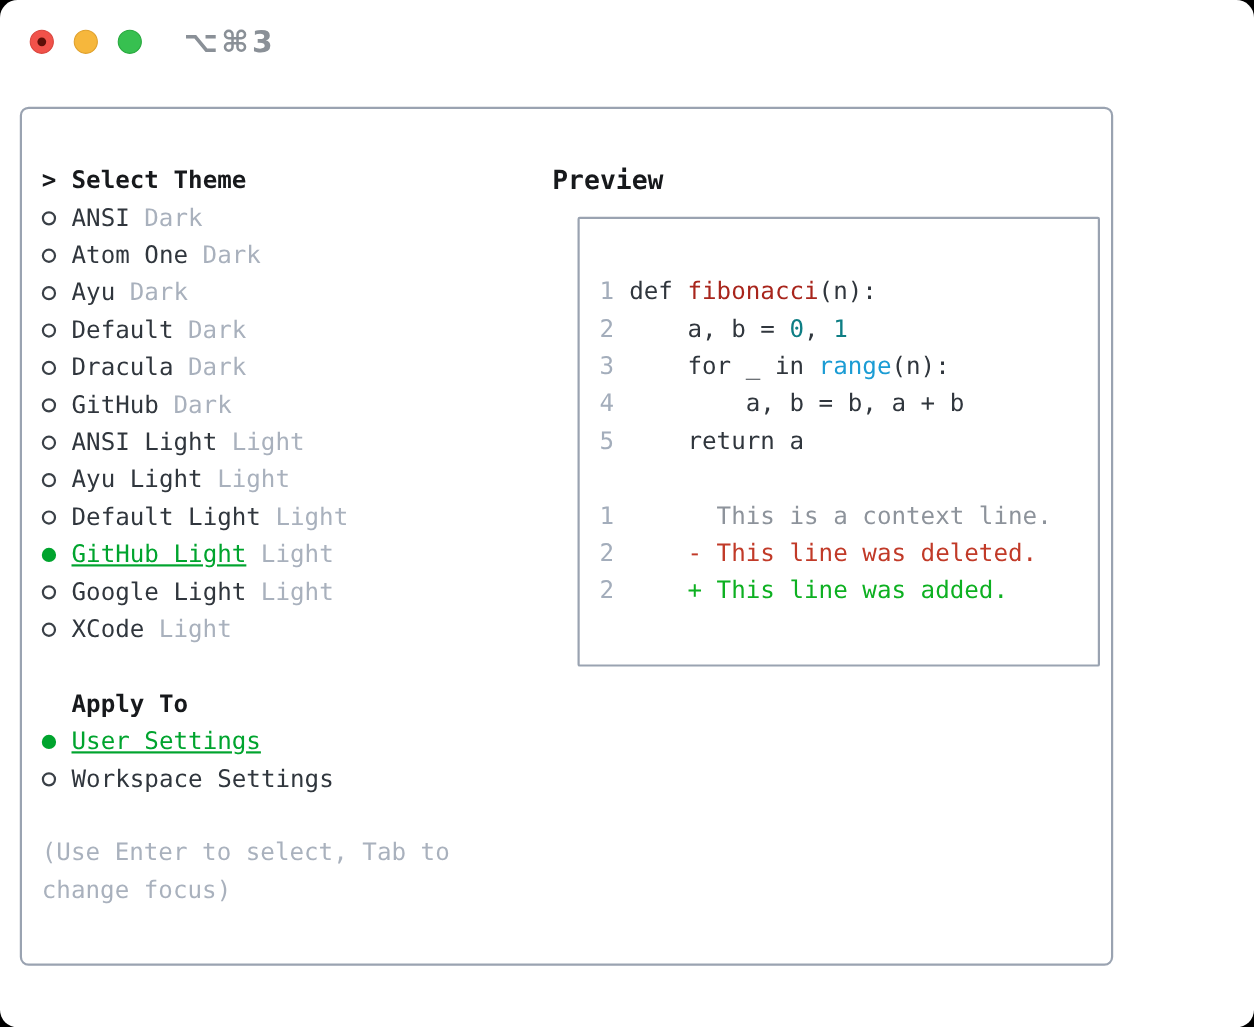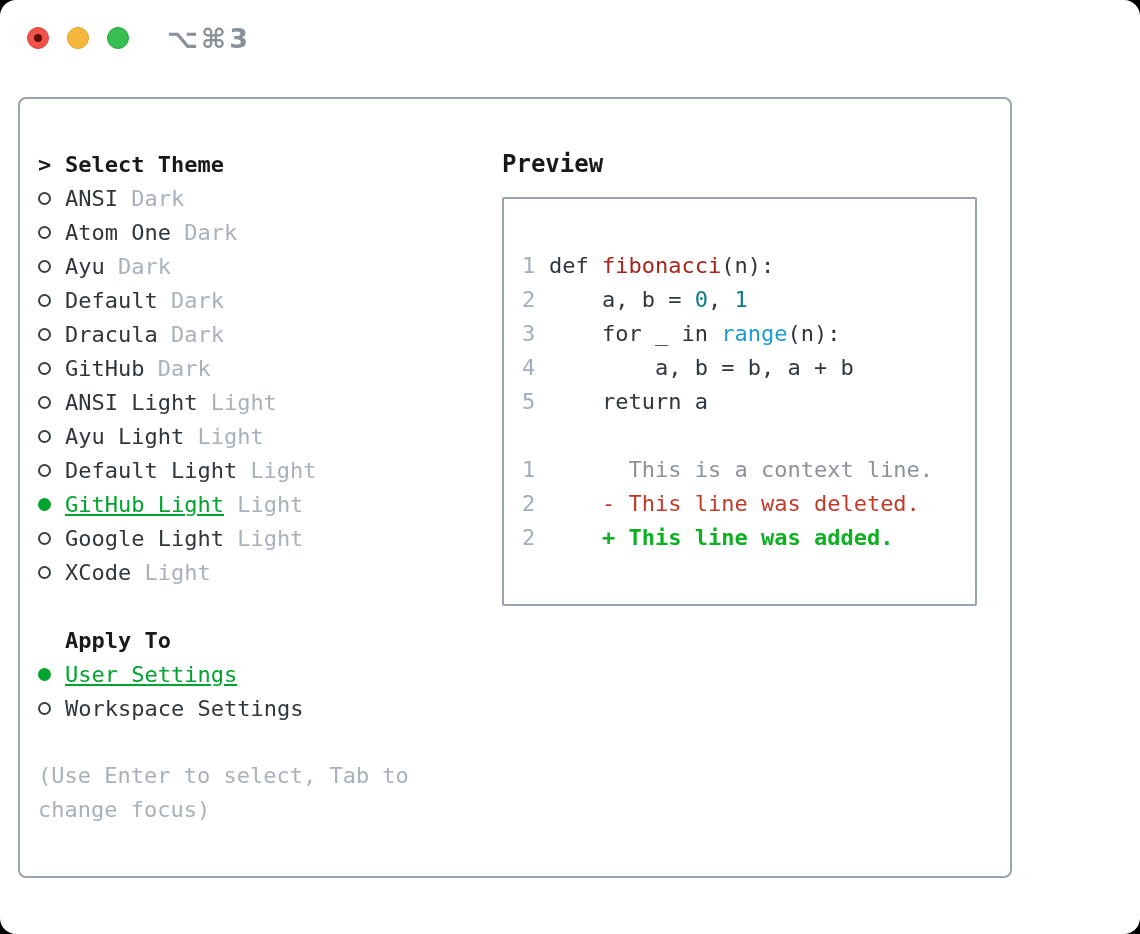--- a/index.html
+++ b/index.html
@@ -47,33 +47,33 @@
   .radio.sel{background:var(--green);border-color:var(--green);}
   .tname{color:var(--text);}
   .row.sel .tname{color:var(--green);text-decoration:underline;}
   .tvariant{color:var(--muted);margin-left:0.6em;}
   .hint{color:var(--muted);height:34px;line-height:34px;font-size:22px;white-space:pre;}
   .hintwrap{margin-top:34px;}
   .applywrap{margin-top:34px;}
   
   .prevheader{height:34px;line-height:34px;font-size:24px;font-weight:700;color:var(--heading);}
   .pbox{
-    margin-top:16px;margin-left:0;width:475px;height:409px;box-sizing:border-box;
+    margin-top:16px;margin-left:23px;width:475px;height:409px;box-sizing:border-box;
     border:2px solid var(--border);border-radius:2px;
     padding:50px 0 0 18px;overflow:hidden;
   }
   .cline{height:34px;line-height:34px;font-size:22px;white-space:pre;}
   .ln{display:inline-block;width:27px;color:var(--linenum);}
   .tk-code{color:var(--text);}
   .tk-func{color:var(--func);}
   .tk-number{color:var(--numlit);}
   .tk-builtin{color:var(--builtin);}
   .tk-context{color:var(--context);}
   .tk-deleted{color:var(--deleted);}
-  .tk-added{color:var(--added);font-weight:bold;}
+  .tk-added{color:var(--added);}
 </style>
 </head>
 <body>
 
 <div class="window">
 
   <div class="titlebar">
     <div class="lights">
       <div class="light red"></div>
       <div class="light yellow"></div>

